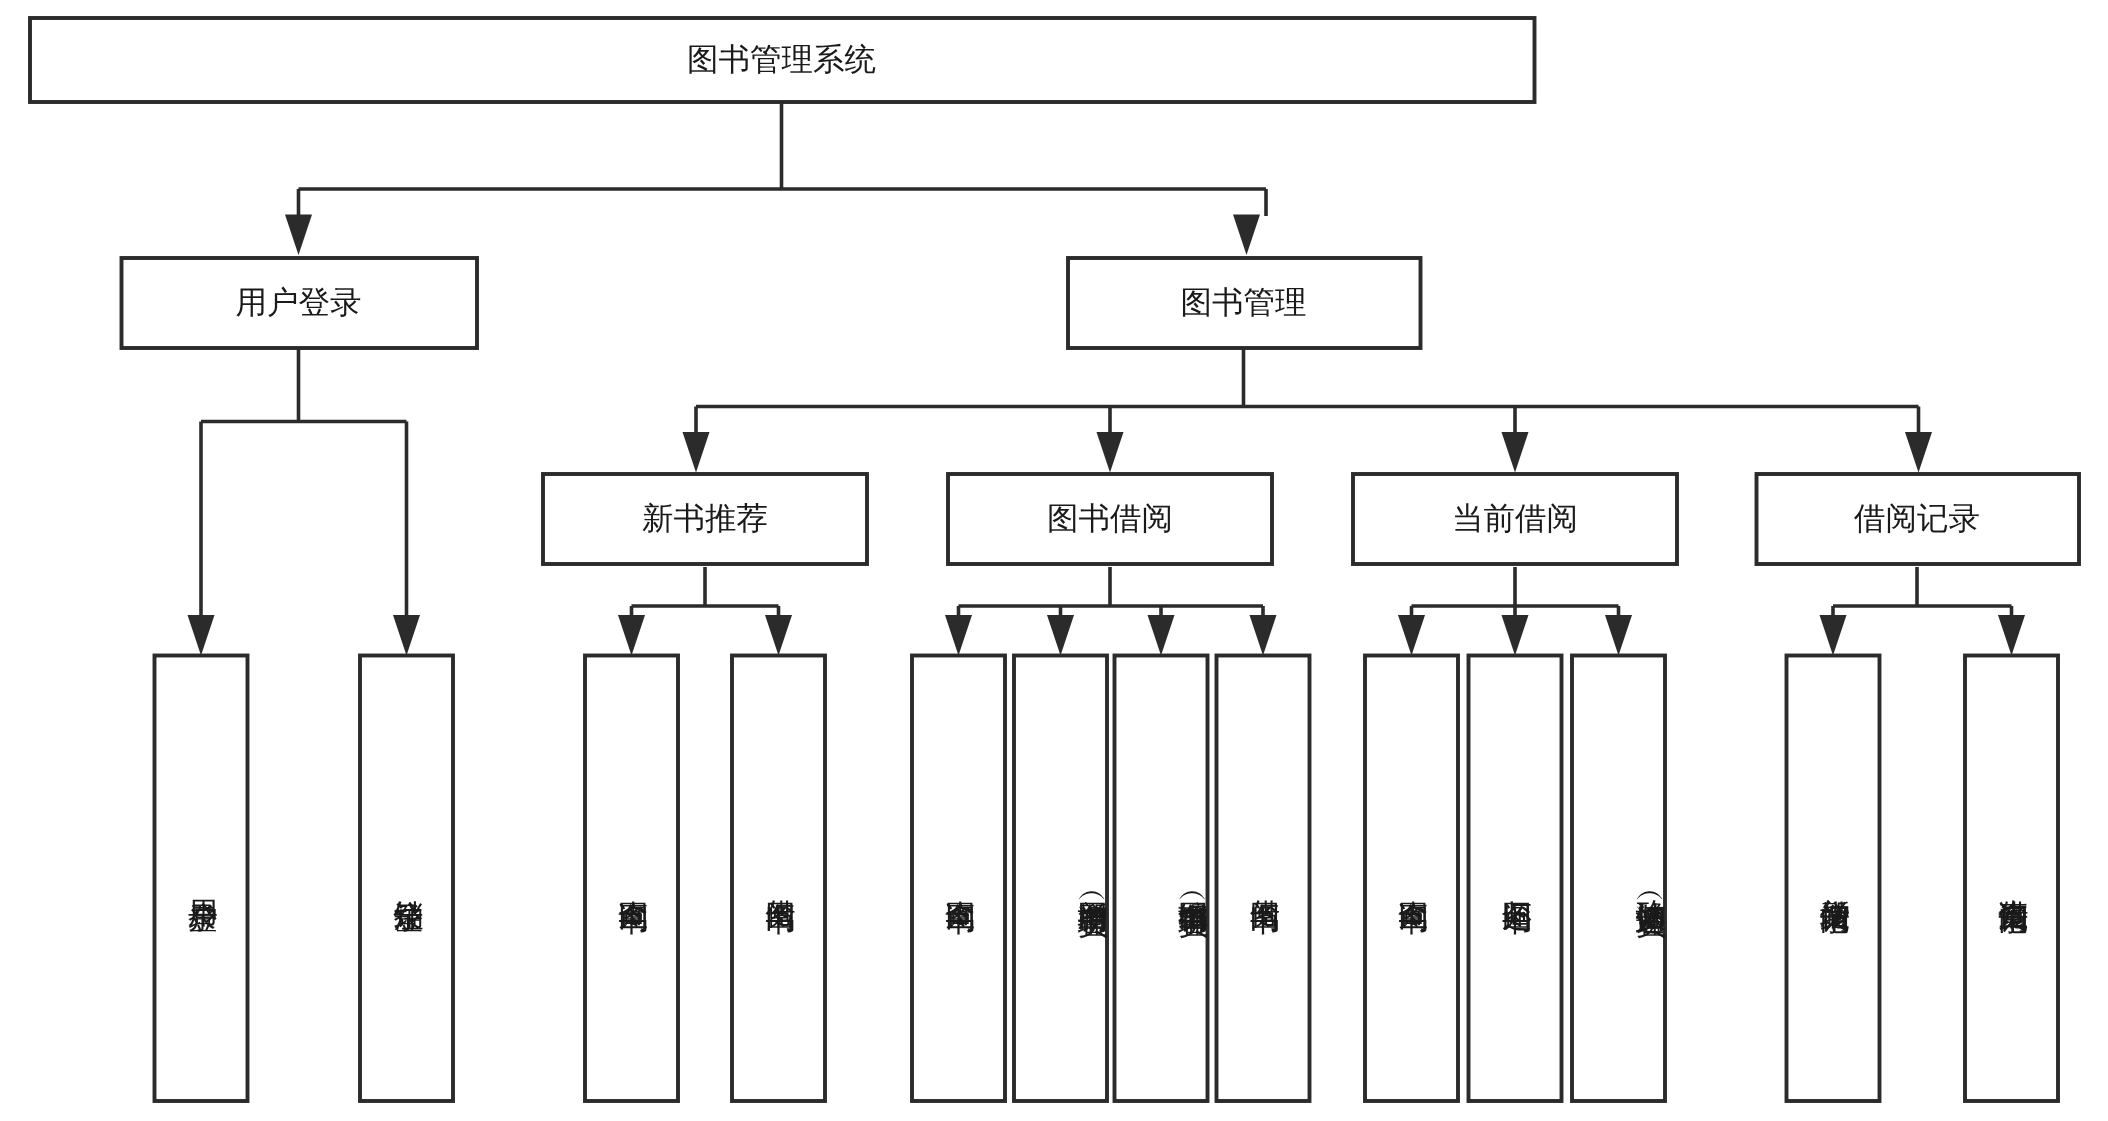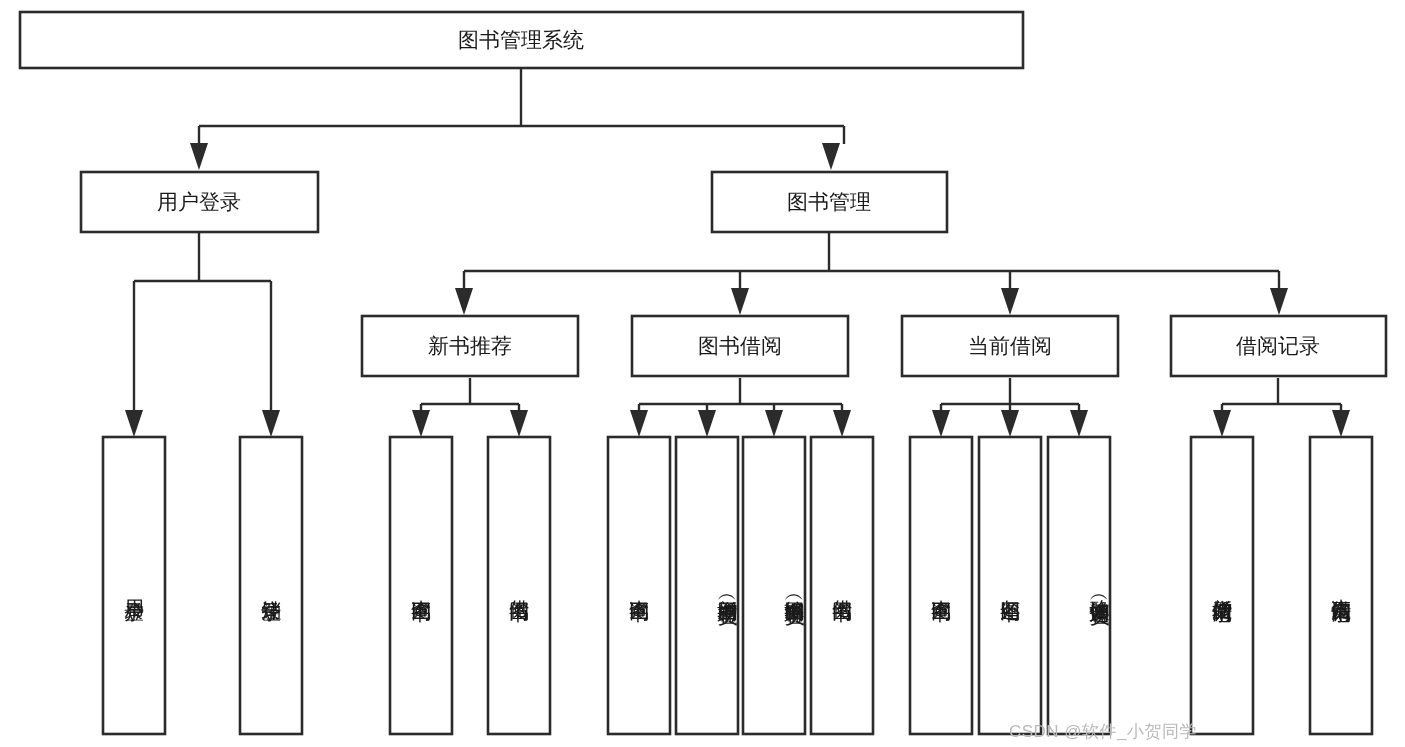--- a/index.html
+++ b/index.html
@@ -223,15 +223,14 @@
   <div class="node-label-v" style="left:743px; top:437px; width:62px; height:297px; align-items:flex-start; padding-top:6px; box-sizing:border-box;">编辑图书（管理员）</div>
   <div class="node-label-v" style="left:811px; top:437px; width:62px; height:297px;">借阅图书</div>
 
   <div class="node-label-v" style="left:910px; top:437px; width:62px; height:297px;">查询图书</div>
   <div class="node-label-v" style="left:979px; top:437px; width:62px; height:297px;">归还图书</div>
   <div class="node-label-v" style="left:1048px; top:437px; width:62px; height:297px; align-items:flex-start; padding-top:6px; box-sizing:border-box;">确认归还（管理员）</div>
 
   <div class="node-label-v" style="left:1191px; top:437px; width:62px; height:297px;">新增借阅记录</div>
   <div class="node-label-v" style="left:1310px; top:437px; width:62px; height:297px;">查询借阅记录</div>
 
-  <div class="watermark">CSDN @软件_小贺同学</div>
 
 </div>
 
 </body></html>

